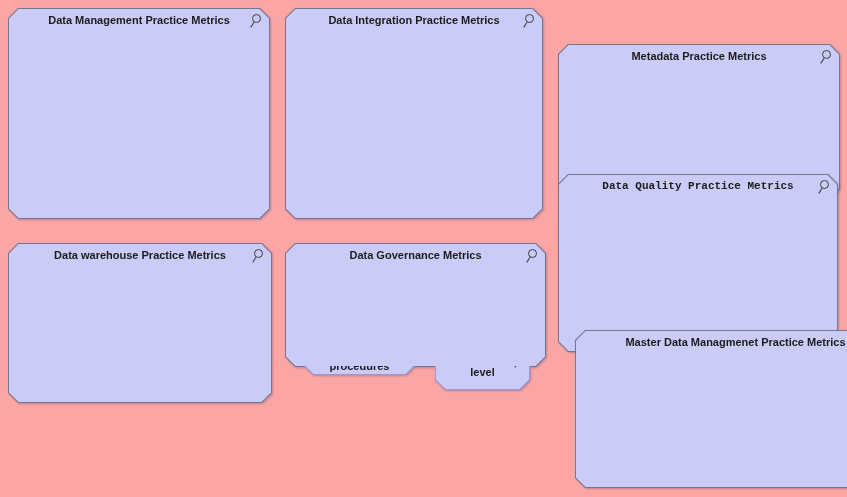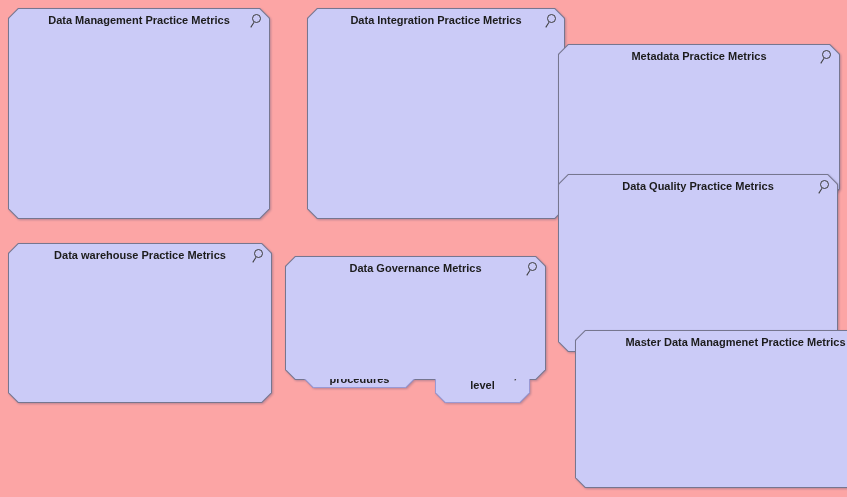--- a/index.html
+++ b/index.html
@@ -71,21 +71,21 @@
     <div class="octa node" style="left:145px;top:87px;width:92px;height:43px;">
       <span class="node-label">Data use by Senior Management</span>
       <span class="mag n-mag"></span>
     </div>
     <div class="octa node" style="left:32px;top:144px;width:97px;height:42px;">
       <span class="node-label">Rate of Change</span>
       <span class="mag n-mag"></span>
     </div>
   </div>
 
-  <div class="octa group" style="left:285px;top:8px;width:258px;height:211px;margin-left:22px;">
+  <div class="octa group" style="left:285px;top:8px;width:258px;height:211px;">
     <div class="g-title">Data Integration Practice Metrics</div>
     <span class="mag g-mag"></span>
     <div class="octa node" style="left:28px;top:49px;width:97px;height:45px;">
       <span class="node-label">Data volumes and speed of delivery</span>
       <span class="mag n-mag"></span>
     </div>
     <div class="octa node" style="left:141px;top:49px;width:94px;height:43px;">
       <span class="node-label">Data Latency</span>
       <span class="mag n-mag"></span>
     </div>
@@ -109,21 +109,21 @@
     <div class="octa node" style="left:19px;top:89px;width:96px;height:43px;">
       <span class="node-label">Metadata Usage Reports</span>
       <span class="mag n-mag"></span>
     </div>
     <div class="octa node" style="left:141px;top:89px;width:98px;height:43px;">
       <span class="node-label">Metadata Metadata Quality</span>
       <span class="mag n-mag"></span>
     </div>
   </div>
 
-  <div class="octa group" style="left:558px;top:174px;width:280px;height:178px;">
+  <div class="octa group" style="left:558px;top:174px;width:280px;height:178px;font-family:Liberation Mono, monospace;">
     <div class="g-title">Data Quality Practice Metrics</div>
     <span class="mag g-mag"></span>
     <div class="octa node" style="left:22px;top:31px;width:98px;height:47px;">
       <span class="node-label">Issue Management Metrics</span>
       <span class="mag n-mag"></span>
     </div>
     <div class="octa node" style="left:139px;top:31px;width:95px;height:47px;">
       <span class="node-label">Improvement trends</span>
       <span class="mag n-mag"></span>
     </div>
@@ -151,21 +151,21 @@
     <div class="octa node" style="left:22px;top:81px;width:95px;height:46px;">
       <span class="node-label">Subject Area Coverage %s</span>
       <span class="mag n-mag"></span>
     </div>
     <div class="octa node" style="left:147px;top:81px;width:93px;height:46px;">
       <span class="node-label">Response/ Performance Metrics</span>
       <span class="mag n-mag"></span>
     </div>
   </div>
 
-  <div class="octa group" style="left:285px;top:256px;width:261px;height:124px;">
+  <div class="octa group" style="left:285px;top:243px;width:261px;height:124px;">
     <div class="g-title">Data Governance Metrics</div>
     <span class="mag g-mag"></span>
     <div class="octa node" style="left:18px;top:27px;width:97px;height:45px;">
       <span class="node-label">Contribution to business objectives</span>
       <span class="mag n-mag"></span>
     </div>
     <div class="octa node" style="left:150px;top:27px;width:96px;height:57px;">
       <span class="node-label">Conformance to standards and procedures</span>
       <span class="mag n-mag"></span>
     </div>

